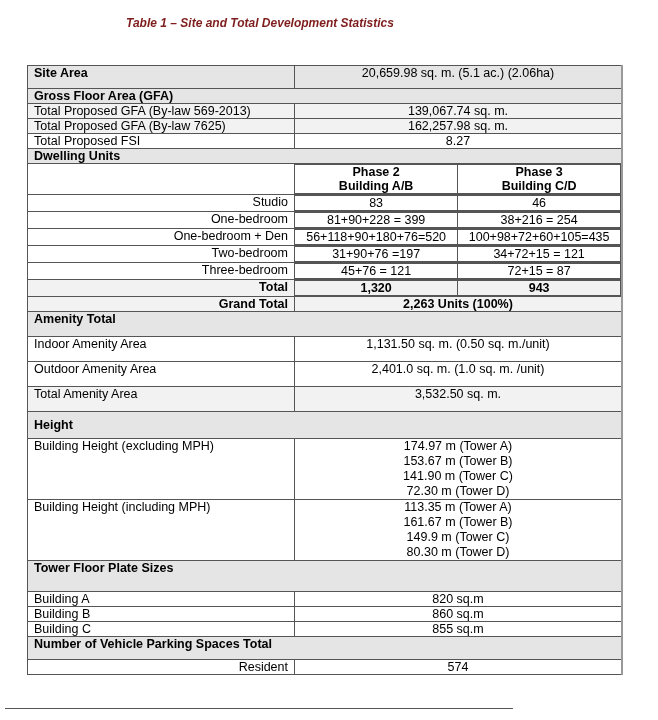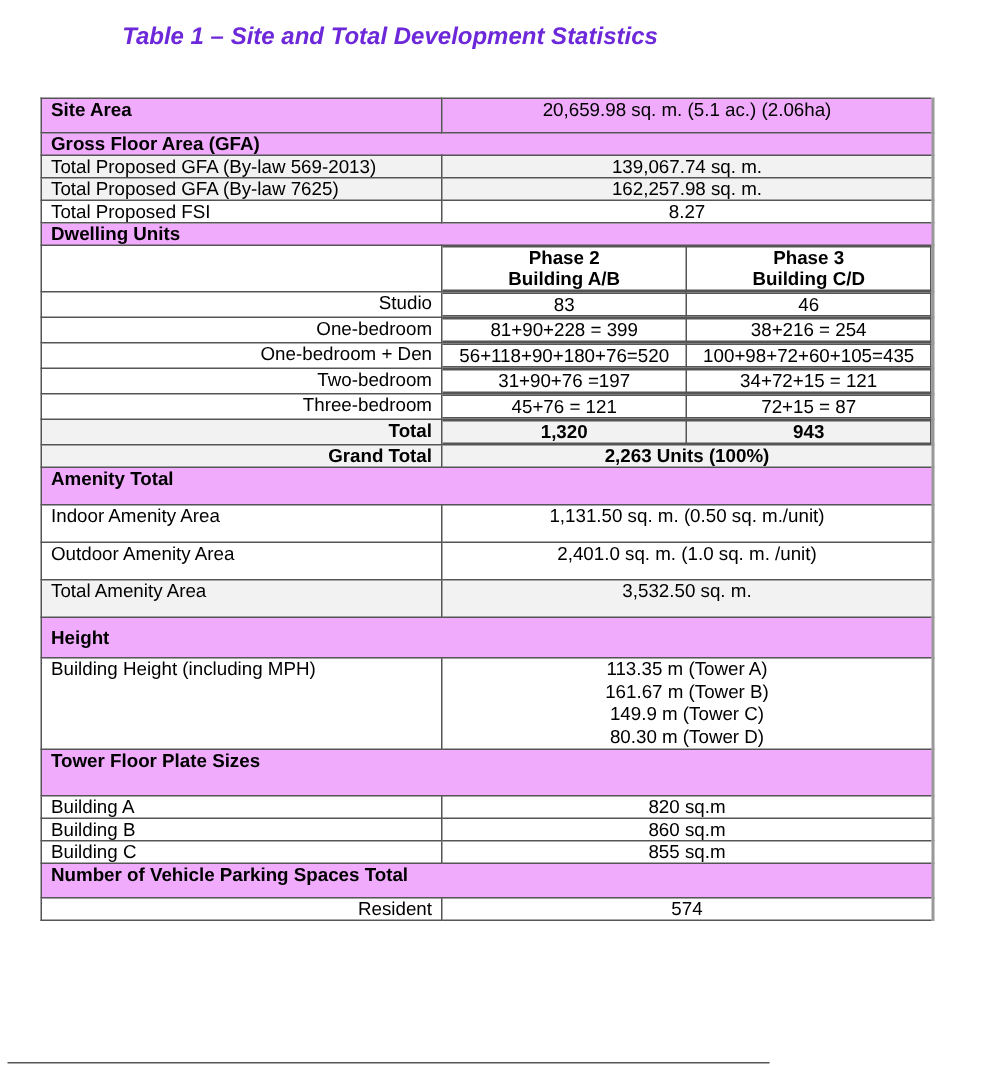--- a/index.html
+++ b/index.html
@@ -1,24 +1,24 @@
 <!DOCTYPE html>
 <html><head>
 <meta charset="utf-8">
 <style>
   html, body { margin: 0; padding: 0; background: #ffffff; }
   body { width: 658px; height: 720px; position: relative; overflow: hidden;
          font-family: "Liberation Sans", sans-serif; color: #000; }
   .title { position: absolute; top: 16px; left: 0; width: 520px; text-align: center;
-           font-size: 16px; font-weight: bold; font-style: italic; color: #6d28d9; }
+           font-size: 12px; font-weight: bold; font-style: italic; color: #7f1d1d; }
   table.stats { position: absolute; left: 27px; top: 65px; width: 596px;
                 border-collapse: collapse; font-size: 12.5px; line-height: 14px;
                 border: 1px solid #555; border-right: 2px solid #999; }
   table.stats td { border: 1px solid #555; padding: 0 6px; vertical-align: top; }
-  .hdr td { background: #f0abfc; font-weight: bold; }
+  .hdr td { background: #e5e5e5; font-weight: bold; }
   .lt td { background: #f2f2f2; }
   .wh td { background: #ffffff; }
   .c { text-align: center; }
   .r { text-align: right; }
   .b { font-weight: bold; }
   .col1 { width: 254px; }
   .tall-hdr td { height: 22px; }
   .amen td { height: 24px; padding-top: 2px; }
   .hgt td { height: 58px; }
   .hgt .c { line-height: 15px; }
@@ -175,20 +175,29 @@
   </tr>
   <tr class="lt amen">
     <td>Total Amenity Area</td>
     <td class="c">3,532.50 sq. m.</td>
   </tr>
 
   <tr class="hdr">
     <td colspan="2" style="height:20px;padding-top:6px">Height</td>
   </tr>
   <tr class="wh hgt">
+    <td>Building Height (excluding MPH)</td>
+    <td class="c">
+      <div>174.97 m (Tower A)</div>
+      <div>153.67 m (Tower B)</div>
+      <div>141.90 m (Tower C)</div>
+      <div>72.30 m (Tower D)</div>
+    </td>
+  </tr>
+  <tr class="wh hgt">
     <td>Building Height (including MPH)</td>
     <td class="c">
       <div>113.35 m (Tower A)</div>
       <div>161.67 m (Tower B)</div>
       <div>149.9 m (Tower C)</div>
       <div>80.30 m (Tower D)</div>
     </td>
   </tr>
 
   <tr class="hdr">

